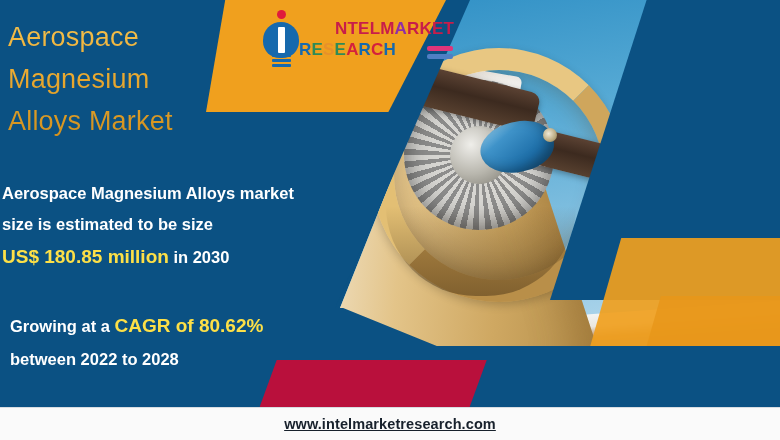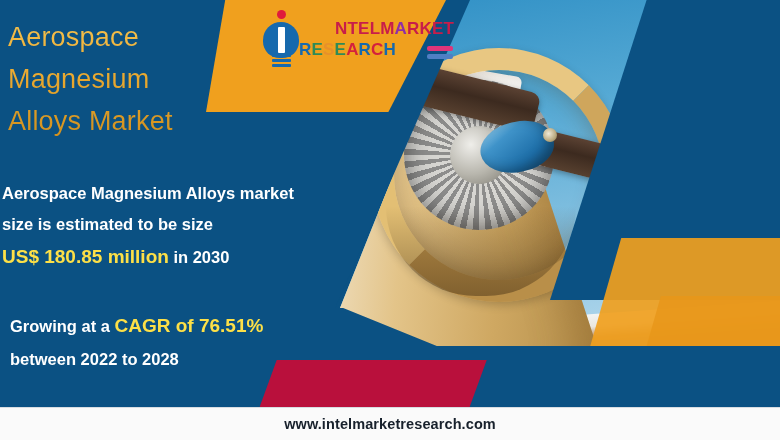--- a/index.html
+++ b/index.html
@@ -379,20 +379,21 @@
     border-top: 1px solid #d8dde2;
     display: flex;
     align-items: center;
     justify-content: center;
   }
   .footer-url {
     font-size: 14.5px;
     font-weight: bold;
     color: #18212c;
     letter-spacing: .1px;
+    text-decoration: underline;
   }
 </style>
 </head>
 <body>
 
 <div id="banner">
 
   <div class="photo-wrap">
     <div class="sky"></div>
     <div class="ground"></div>
@@ -436,21 +437,21 @@
   <div class="body-copy">
     <div>Aerospace Magnesium Alloys market</div>
     <div>size is estimated to be size</div>
     <div>
       <span class="gold-text">US$ 180.85 million</span><span> in 2030</span>
     </div>
   </div>
 
   <div class="cagr-copy">
     <div>
-      <span>Growing at a </span><span class="gold-text">CAGR of 76.51%</span>
+      <span>Growing at a </span><span class="gold-text">CAGR of 80.62%</span>
     </div>
     <div>between 2022 to 2028</div>
   </div>
 
   <div class="footer">
     <span class="footer-url">www.intelmarketresearch.com</span>
   </div>
 
 </div>
 

